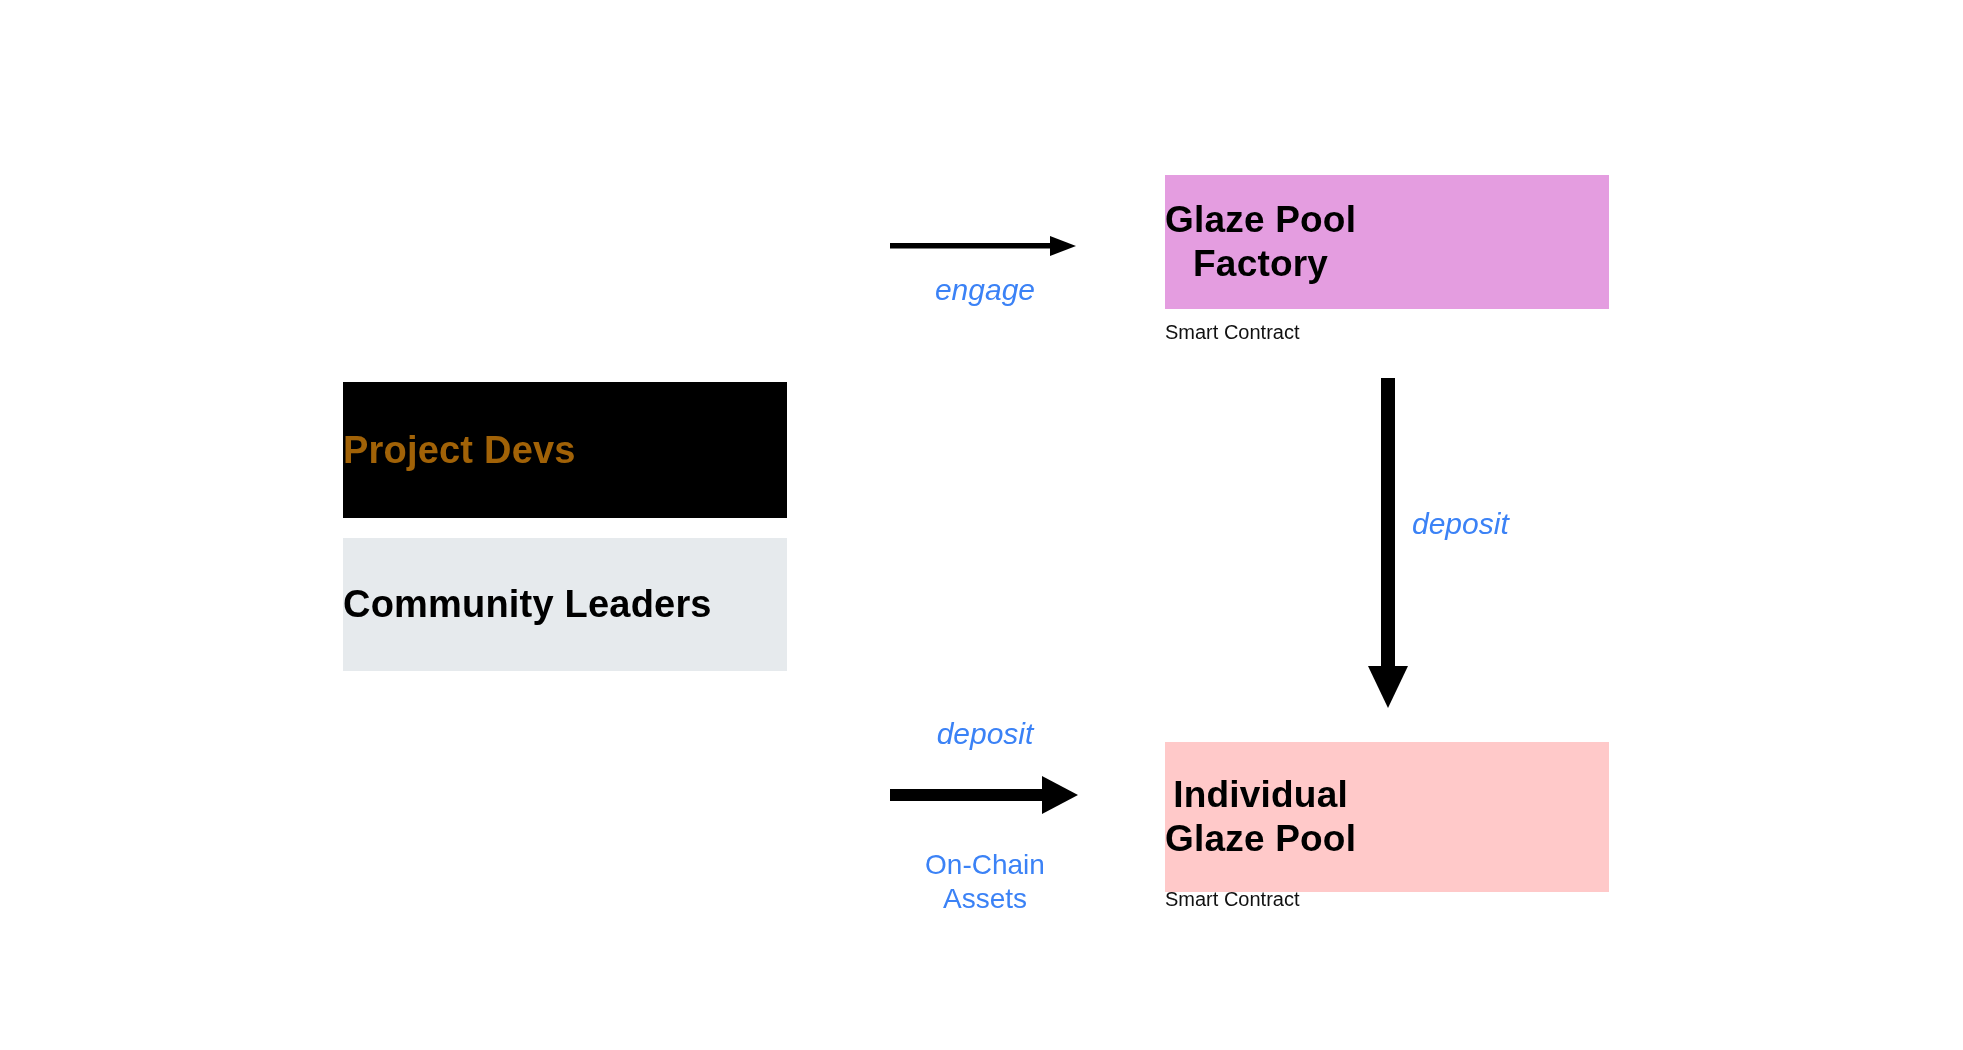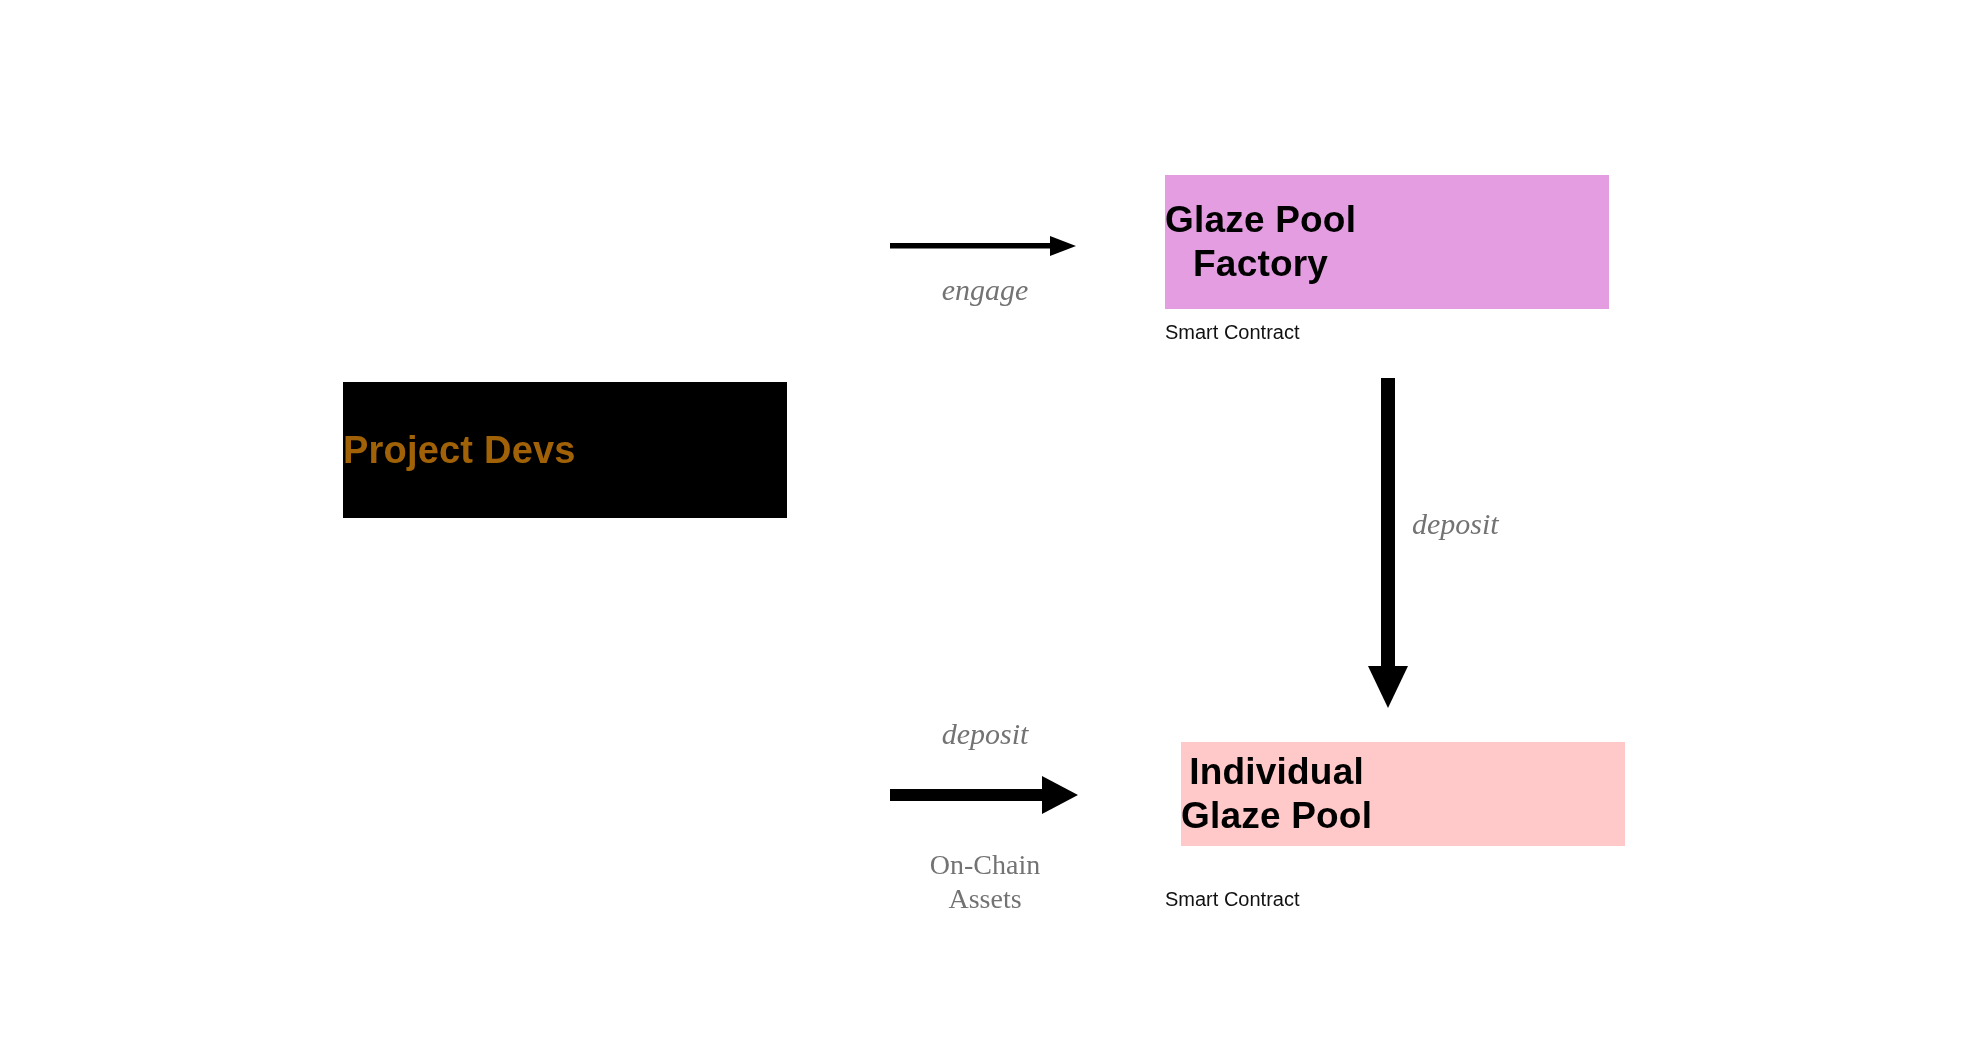--- a/index.html
+++ b/index.html
@@ -66,48 +66,46 @@
     background: #e49de0;
     color: #000000;
     font-size: 37px;
   }
 
   
   #node-individual-glaze-pool {
     left: 1165px;
     top: 742px;
     width: 444px;
-    height: 104px;
+    height: 150px;
     background: #ffc9c9;
     color: #000000;
     font-size: 37px;
-    margin-left: 16px;
   }
 
   
   .caption {
     position: absolute;
     width: 444px;
     text-align: left;
     font-size: 20px;
     font-weight: normal;
     color: #111111;
     line-height: 1.2;
   }
   #caption-factory { left: 1165px; top: 320px; }
   #caption-pool    { left: 1165px; top: 887px; }
 
   
   .arrow-label {
     position: absolute;
     text-align: center;
-    color: #737373;
+    color: #3b82f6;
     line-height: 1.22;
     white-space: pre-line;
-    font-family: Liberation Serif, serif;
   }
   .arrow-label.italic {
     font-style: italic;
     font-size: 30px;
   }
   .arrow-label.plain {
     font-style: normal;
     font-size: 28px;
     margin-top: 16px;
   }
@@ -158,20 +156,23 @@
 </style>
 </head>
 <body>
 
 <div id="canvas">
 
   <div class="node" id="node-project-devs">
     <span class="node-title">Project Devs</span>
   </div>
 
+  <div class="node" id="node-community-leaders">
+    <span class="node-title">Community Leaders</span>
+  </div>
 
   <div class="node" id="node-glaze-pool-factory">
     <span class="node-title">Glaze Pool
 Factory</span>
   </div>
   <div class="caption" id="caption-factory">Smart Contract</div>
 
   <div class="node" id="node-individual-glaze-pool">
     <span class="node-title">Individual
 Glaze Pool</span>

